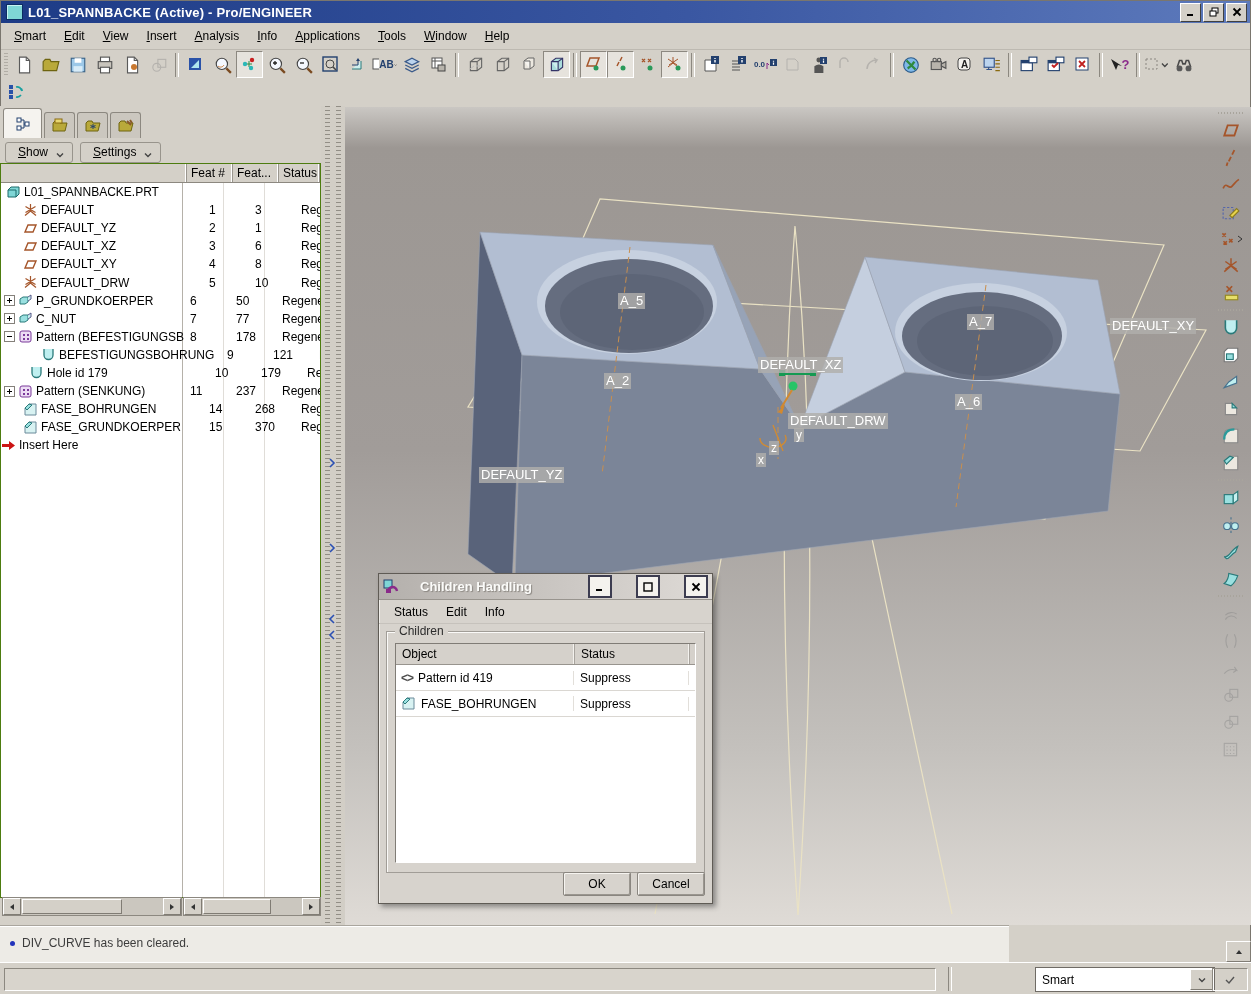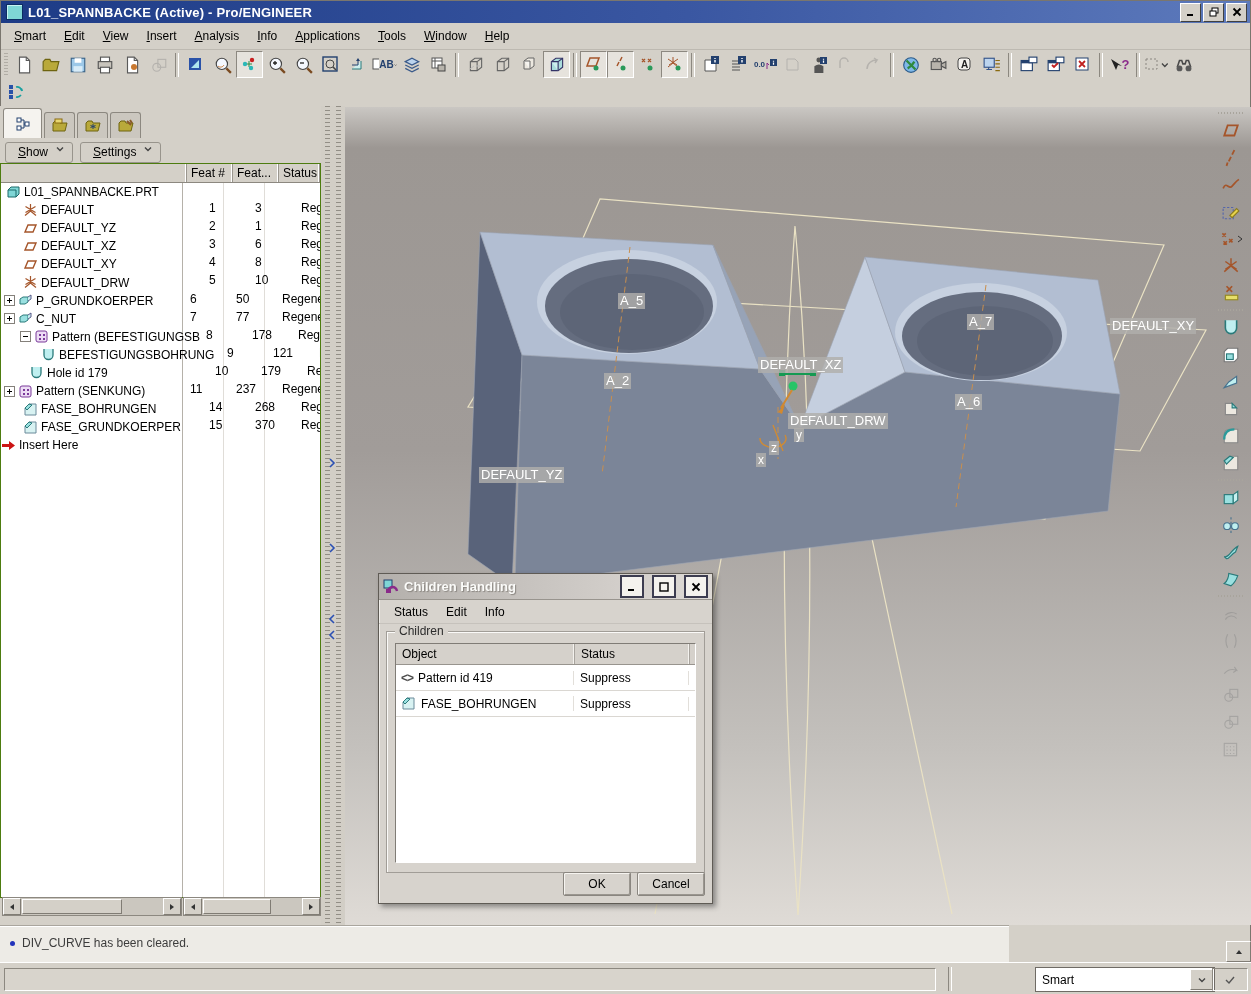--- a/index.html
+++ b/index.html
@@ -36,32 +36,32 @@
   .glyph{font-size:10px;font-weight:bold;color:#23406e;line-height:1}
   .row2{position:absolute;left:3px;top:80px;height:26px;display:flex;align-items:center}
   
   .left-panel{position:absolute;left:0;top:106px;width:321px;height:819px;background:#d4d0c8}
   .tabs{height:32px;display:flex;align-items:flex-end;gap:2px;padding-left:3px}
   .tab{width:29px;height:25px;border:1px solid #8c8880;border-bottom:none;
     border-radius:3px 3px 0 0;background:#cbc7bf;display:flex;align-items:center;justify-content:center}
   .tab.active{background:#f5f3ef;width:37px;height:29px}
   .showset{height:25px;display:flex;gap:7px;padding:2px 0 0 5px;align-items:center}
   .ss-btn{border:1px solid #98948c;border-radius:3px;background:#d4d0c8;
-    padding:2px 8px 3px 12px;display:flex;align-items:flex-start;gap:8px}
+    padding:2px 8px 3px 12px;display:flex;align-items:flex-end;gap:8px}
   .ss-btn span::first-letter{text-decoration:underline}
   .tree-wrap{position:absolute;left:0;top:57px;right:0;bottom:27px;
     border:1px solid #4d7c0f;background:#fff;display:flex;flex-direction:column;overflow:hidden}
   .thead{height:18px;background:#d4d0c8;display:flex;border-bottom:1px solid #8c8880;flex:none}
   .thead div{border-right:1px solid #9a968e;box-shadow:inset -1px 0 0 #fff;padding:2px 0 0 4px;overflow:hidden;white-space:nowrap}
   .th-name{width:181px;flex:none}
   .th-cell{width:41px;flex:none}
   .th-status{flex:1}
   .tbody{flex:1;position:relative;background:#fff;overflow:hidden}
   .colline{position:absolute;top:0;bottom:0;width:1px;background:#b5b1a9}
-  .trow{height:18.1px;display:flex;position:relative}
+  .trow{height:18.1px;display:flex;align-items:center;position:relative}
   .tname{width:181px;flex:none;display:flex;align-items:center;overflow:hidden;white-space:nowrap;gap:3px}
   .tcell{width:41px;flex:none;padding-left:5px;overflow:hidden}
   .tstatus{flex:1;padding-left:5px;overflow:hidden;white-space:nowrap}
   .expbox{width:9px;height:9px;border:1px solid #84807a;background:#fff;flex:none;
     display:flex;align-items:center;justify-content:center}
   .ti{width:15px;height:15px;flex:none}
   .hsb{position:absolute;bottom:9px;height:17px;border:1px solid #8c8880;background:#cbc7bf;
     display:flex;align-items:center}
   .hsb .arrow{width:16px;height:15px;background:#d4d0c8;border:1px solid;
     border-color:#fff #807c74 #807c74 #fff;display:flex;align-items:center;justify-content:center;flex:none}
@@ -103,21 +103,21 @@
   .sb-combo{position:absolute;left:1035px;top:4px;width:172px;height:23px;background:#fff;
     border:1px solid #6f6b65;display:flex;align-items:center;padding-left:6px}
   .sb-combo-btn{position:absolute;right:1px;top:1px;bottom:1px;width:21px;background:#d4d0c8;
     border:1px solid;border-color:#fff #807c74 #807c74 #fff;display:flex;align-items:center;justify-content:center}
   .sb-right{position:absolute;left:1212px;top:5px;width:34px;height:21px;
     border:1px solid;border-color:#8c8880 #fff #fff #8c8880;display:flex;align-items:center;justify-content:center}
   
   .dialog{position:absolute;left:378px;top:573px;width:333px;height:329px;background:#d7d3cd;
     border:1px solid #5f5b55;box-shadow:inset 1px 1px 0 #f2f0ec,3px 3px 5px rgba(40,40,40,.45)}
   .dlg-title{height:25px;background:linear-gradient(90deg,#b4b0ac,#dedad6);display:flex;
-    align-items:center;gap:5px;padding:0 4px;color:#fbfbf9;font-weight:bold;font-size:13px;
+    align-items:center;gap:21px;padding:0 4px;color:#fbfbf9;font-weight:bold;font-size:13px;
     border-bottom:1px solid #98948e;text-shadow:1px 1px 1px #8a8680}
   .dlg-win-btn{width:20px;height:19px;background:#f4f2ee;border:2px solid #3c3c50;
     display:flex;align-items:center;justify-content:center;margin-left:3px}
   .dlg-menu{height:23px;display:flex;align-items:center;padding-left:6px;border-bottom:1px solid #c6c2bc}
   .dlg-menu span{padding:2px 9px}
   .dlg-fieldset{position:absolute;left:7px;right:7px;top:57px;height:240px;
     border:1px solid #a19d97;box-shadow:inset 1px 1px 0 #fbfaf8}
   .dlg-legend{position:absolute;left:8px;top:-8px;background:#d7d3cd;padding:0 4px;color:#2c2c2c}
   .dlg-table{position:absolute;left:8px;right:8px;top:11px;bottom:9px;background:#fff;
     border:1px solid;border-color:#807c76 #fff #fff #807c76;display:flex;flex-direction:column;overflow:hidden}
@@ -802,21 +802,21 @@
               <path d="M2 6l3-2h5v5l-3 2H2z" fill="#9ae0e0" stroke="#2a7a7a"></path>
               <path d="M10 4l3-2-0 4-3 2" fill="#c8f0f0" stroke="#5a5a8a"></path>
             </svg>
             <span>C_NUT</span>
           </div>
         <div class="tcell">7</div>
           <div class="tcell">77</div>
           <div class="tstatus">Regenerated</div>
       </div>
       <div class="trow">
-        <div class="tname" style="padding-left:19px">
+        <div class="tname" style="padding-left:3px">
             <span class="expbox">
               <svg width="7" height="7" viewBox="0 0 7 7">
                 <path d="M1 3.5h5" stroke="#000"></path>
               </svg>
             </span>
             <svg class="ti">
               <use href="#t-pattern"></use>
             </svg>
             <span>Pattern (BEFESTIGUNGSB</span>
           </div>

